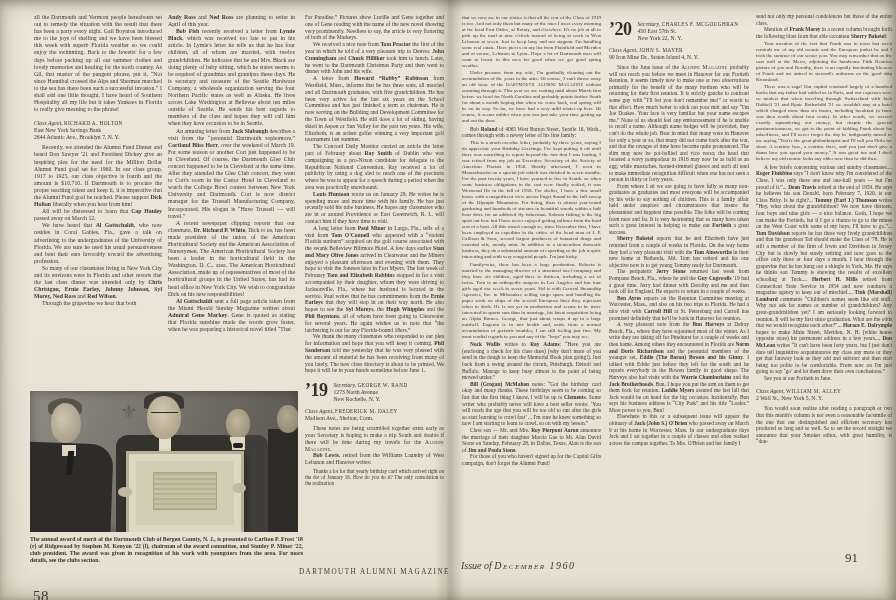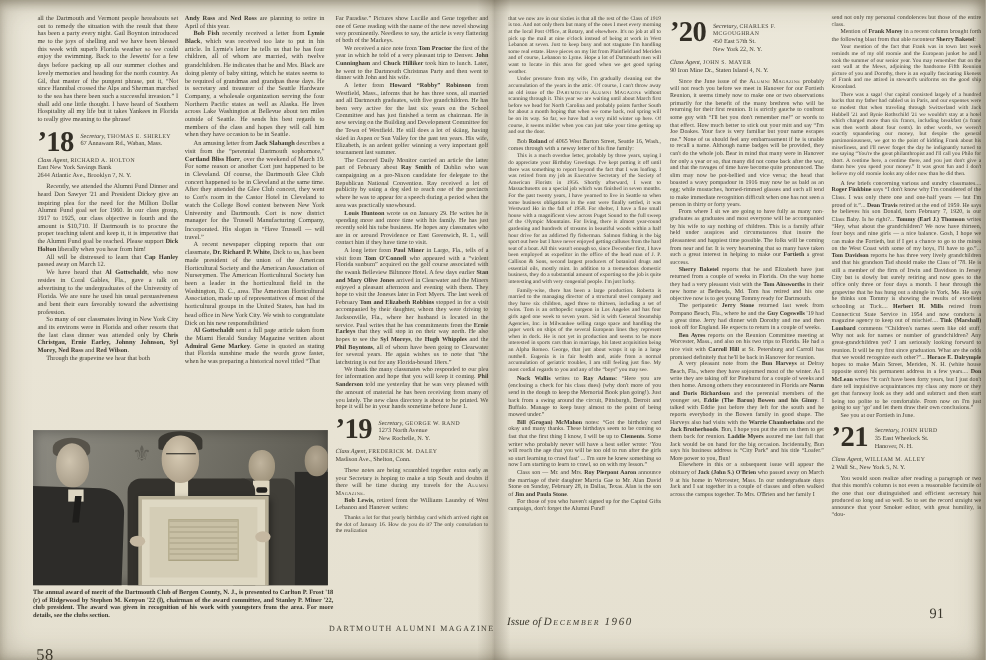--- a/index.html
+++ b/index.html
@@ -27,21 +27,21 @@
   
   .c0 .p{font-size:5.8px;line-height:7.1px;}
   .c1 .p{font-size:5.8px;line-height:7.1px;}
   .c2 .p{font-size:5.6px;line-height:6.8px;} .c2 .pl{font-size:5.1px;line-height:6.1px;}
   .c3 .p{font-size:5.4px;line-height:6.6px;} .c3 .pl{font-size:5.0px;line-height:6.0px;}
   .c4 .p{font-size:5.4px;line-height:6.6px;}
   .c5 .p{font-size:5.4px;line-height:6.6px;} .c5 .pl{font-size:5.0px;line-height:6.0px;}
 
   .chead{margin:7px 0 3px 0;text-align:left;}
   .crow{display:flex;align-items:flex-start;}
-  .cnum{font-size:26px;line-height:18px;font-weight:bold;letter-spacing:-0.5px;margin-right:6px;color:#332f26;}
+  .cnum{font-size:18px;line-height:18px;font-weight:bold;letter-spacing:-0.5px;margin-right:6px;color:#332f26;}
   .cinfo{font-size:5.7px;line-height:7px;padding-top:1px;}
   .cinfo i,.agent i{font-style:italic;}
   .nm{font-size:92%;letter-spacing:.4px;}
   .agent{font-size:5.7px;line-height:7px;margin-top:5px;}
 
   
   .photo{position:absolute;left:30px;top:391px;width:268px;height:141px;overflow:hidden;
     background:linear-gradient(115deg,#8d8b82 0%,#7b796f 35%,#636158 75%,#54524b 100%);
     box-shadow:inset 0 0 12px rgba(0,0,0,.35);}
   .photo div{position:absolute;}
@@ -78,27 +78,20 @@
   .pageno-right{position:absolute;left:845px;top:550px;font-size:13px;}
 </style>
 </head>
 <body>
 
 <div class="spread">
 
   <div class="col c0" style="left:34px;top:14px;width:128px;height:374px;">
       <div class="p ni">all the Dartmouth and Vermont people hereabouts set out to remedy the situation with the result that there has been a party every night. Gail Boynton introduced me to the joys of shelling and we have been blessed this week with superb Florida weather so we could enjoy the swimming. Back to the Jewetts' for a few days before packing up all our summer clothes and lovely memories and heading for the north country. As Gil, that master of the pungent phrase, put it, “Not since Hannibal crossed the Alps and Sherman marched to the sea has there been such a successful invasion.” I shall add one little thought. I have heard of Southern Hospitality all my life but it takes Yankees in Florida to really give meaning to the phrase!</div>
       <div class="chead">
-        <div class="crow">
-          <div class="cnum">’18</div>
-          <div class="cinfo">
-            <div><i>Secretary,</i> <span class="nm">THOMAS E. SHIRLEY</span></div>
-            <div>67 Annawam Rd., Waban, Mass.</div>
-          </div>
-        </div>
         <div class="agent">
           <div><i>Class Agent,</i> <span class="nm">RICHARD A. HOLTON</span></div>
           <div>East New York Savings Bank</div>
           <div>2644 Atlantic Ave., Brooklyn 7, N. Y.</div>
         </div>
       </div>
       <div class="p">Recently, we attended the Alumni Fund Dinner and heard Don Sawyer '21 and President Dickey give an inspiring plea for the need for the Million Dollar Alumni Fund goal set for 1960. In our class group, 1917 to 1925, our class objective is fourth and the amount is $10,710. If Dartmouth is to procure the proper teaching talent and keep it, it is imperative that the Alumni Fund goal be reached. Please support <b>Dick Holton</b> liberally when you hear from him!</div>
       <div class="p">All will be distressed to learn that <b>Cap Hanley</b> passed away on March 12.</div>
       <div class="p">We have heard that <b>Al Gottschaldt</b>, who now resides in Coral Gables, Fla., gave a talk on advertising to the undergraduates of the University of Florida. We are sure he used his usual persuasiveness and bent their ears favorably toward the advertising profession.</div>
       <div class="p">So many of our classmates living in New York City and its environs were in Florida and other resorts that the last class dinner was attended only by <b>Chris Christgau, Ernie Earley, Johnny Johnson, Syl Morey, Ned Ross</b> and <b>Red Wilson</b>.</div>
@@ -172,28 +165,20 @@
       <div class="p">Elsewhere in this or a subsequent issue will appear the obituary of <b>Jack (John S.) O'Brien</b> who passed away on March 9 at his home in Worcester, Mass. In our undergraduate days Jack and I sat together in a couple of classes and often walked across the campus together. To Mrs. O'Brien and her family I</div>
     </div>
   <div class="col c5" style="left:756px;top:13px;width:136px;height:566px;">
       <div class="p ni">send not only my personal condolences but those of the entire class.</div>
       <div class="p">Mention of <b>Frank Morey</b> in a recent column brought forth the following blast from that able raconteur <b>Sherry Baketel</b>:</div>
       <div class="pl">Your mention of the fact that Frank was in town last week reminds me of my old roomie and the European junket he and I took the summer of our senior year. You may remember that on the east wall at the Mews, adjoining the handsome Fifth Reunion picture of you and Dorothy, there is an equally fascinating likeness of Frank and me attired in steward's uniforms on the good ship Kroonland.</div>
       <div class="pl">There was a saga! Our capital consisted largely of a hundred bucks that my father had cabled us in Paris, and our expenses were so modest that when traveling through Switzerland with Jack Hubbell '21 and Rynie Rothschild '21 we wouldn't stay at a hotel which charged more than six francs, including breakfast (a franc was then worth about four cents). In other words, we weren't exactly squandering our money, but despite the general parsimoniousness, we got to the point of kidding Frank about his miserliness, and I'll never forget the day he indignantly turned to me saying “You're the great philanthropist and I'll call you Philo for short. A centime here, a centime there, and you just don't give a damn how you spend your money.” It was great fun and I don't believe my old roomie looks any older now than he did then.</div>
       <div class="p">A few briefs concerning various and sundry classmates.... <b>Roger Finkbine</b> says “I don't know why I'm considered of the Class. I was only there one and one-half years — but I'm proud of it.”... <b>Dean Travis</b> retired at the end of 1959. He says he believes his son Donald, born February 7, 1920, is our Class Baby. Is he right?... <b>Tommy (Earl J.) Thomson</b> writes “Hey, what about the grandchildren? We now have thirteen, four boys and nine girls — a nice balance. Gosh, I hope we can make the Fortieth, but if I get a chance to go to the mines on the West Coast with some of my boys, I'll have to go.”... <b>Tom Davidson</b> reports he has three very lively grandchildren and that his grandson Tad should make the Class of '78. He is still a member of the firm of Irwin and Davidson in Jersey City but is slowly but surely retiring and now goes to the office only three or four days a month. I hear through the grapevine that he has hung out a shingle in York, Me. He says he thinks son Tommy is showing the results of excellent schooling at Tuck.... <b>Herbert H. Mills</b> retired from Connecticut State Service in 1954 and now conducts a magazine agency to keep out of mischief.... <b>Tink (Marshall) Lombard</b> comments “Children's names seem like old stuff. Why not ask for names or number of grandchildren? Any great-grandchildren yet? I am seriously looking forward to reunion. It will be my first since graduation. What are the odds that we would recognize each other?”... <b>Horace E. Dalrymple</b> hopes to make Main Street, Meriden, N. H. (white house opposite store) his permanent address in a few years.... <b>Don McLean</b> writes “It can't have been forty years, but I just don't dare tell inquisitive acquaintances my class any more or they get that faraway look as they add and subtract and then start being too polite to be comfortable. From now on I'm just going to say ‘go’ and let them draw their own conclusions.”</div>
       <div class="p">See you at our Fortieth in June.</div>
       <div class="chead">
-        <div class="crow">
-          <div class="cnum">’21</div>
-          <div class="cinfo">
-            <div><i>Secretary,</i> <span class="nm">JOHN HURD</span></div>
-            <div>35 East Wheelock St.</div>
-            <div>Hanover, N. H.</div>
-          </div>
-        </div>
         <div class="agent">
           <div><i>Class Agent,</i> <span class="nm">WILLIAM M. ALLEY</span></div>
           <div>2 Wall St., New York 5, N. Y.</div>
         </div>
       </div>
       <div class="p">You would soon realize after reading a paragraph or two that this month's column is not even a reasonable facsimile of the one that our distinguished and efficient secretary has produced so long and so well. So to set the record straight we announce that your Smoker editor, with great humility, is “dou-</div>
     </div>
 
   <div class="photo">
     <div class="sconce">⚜</div>

